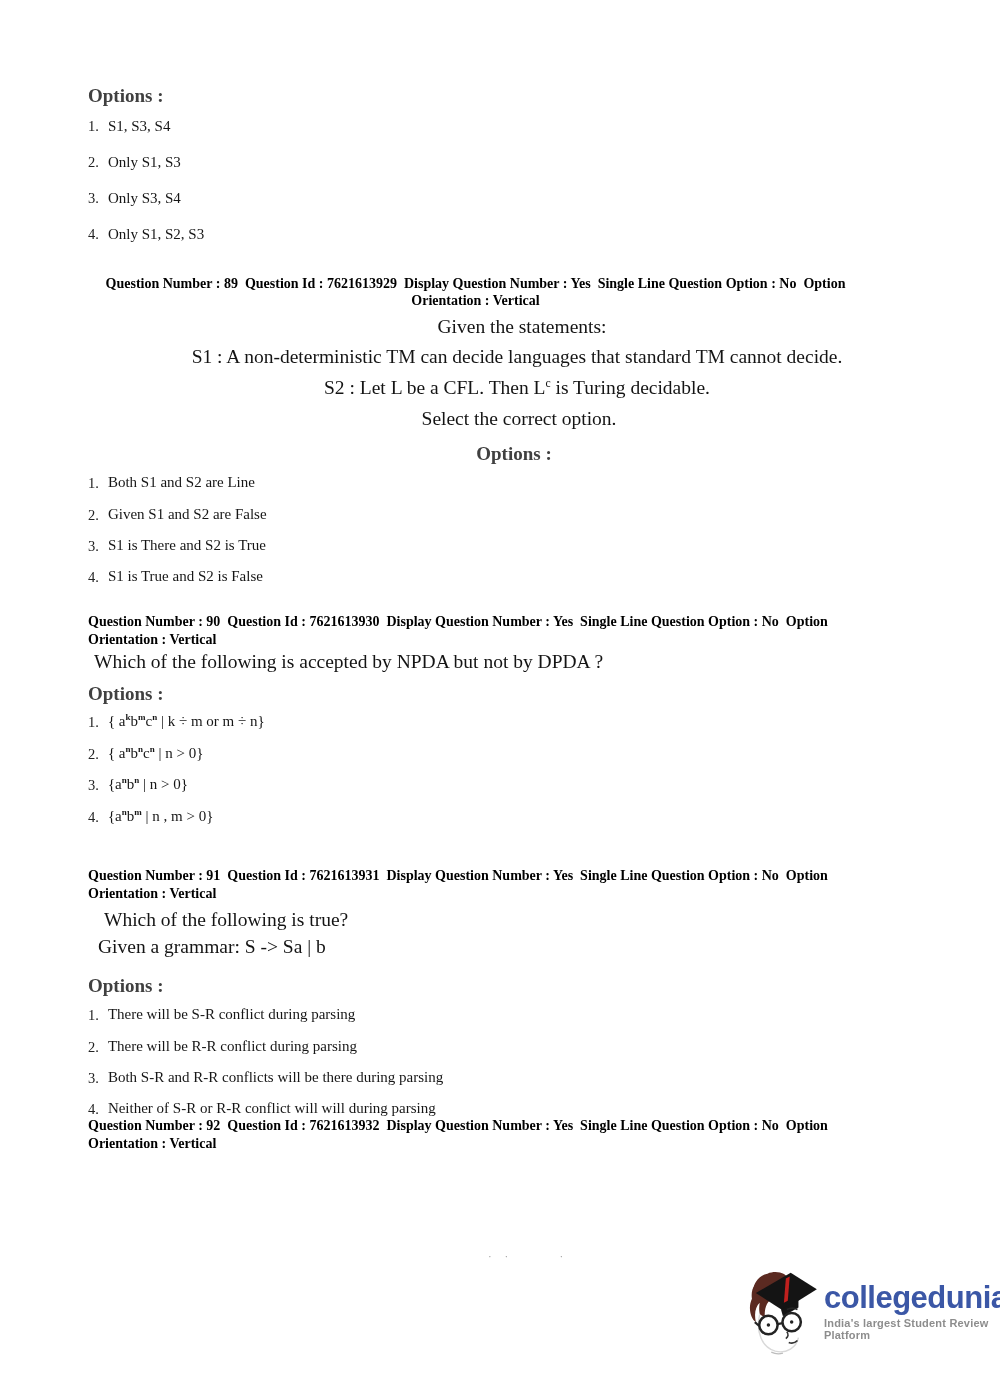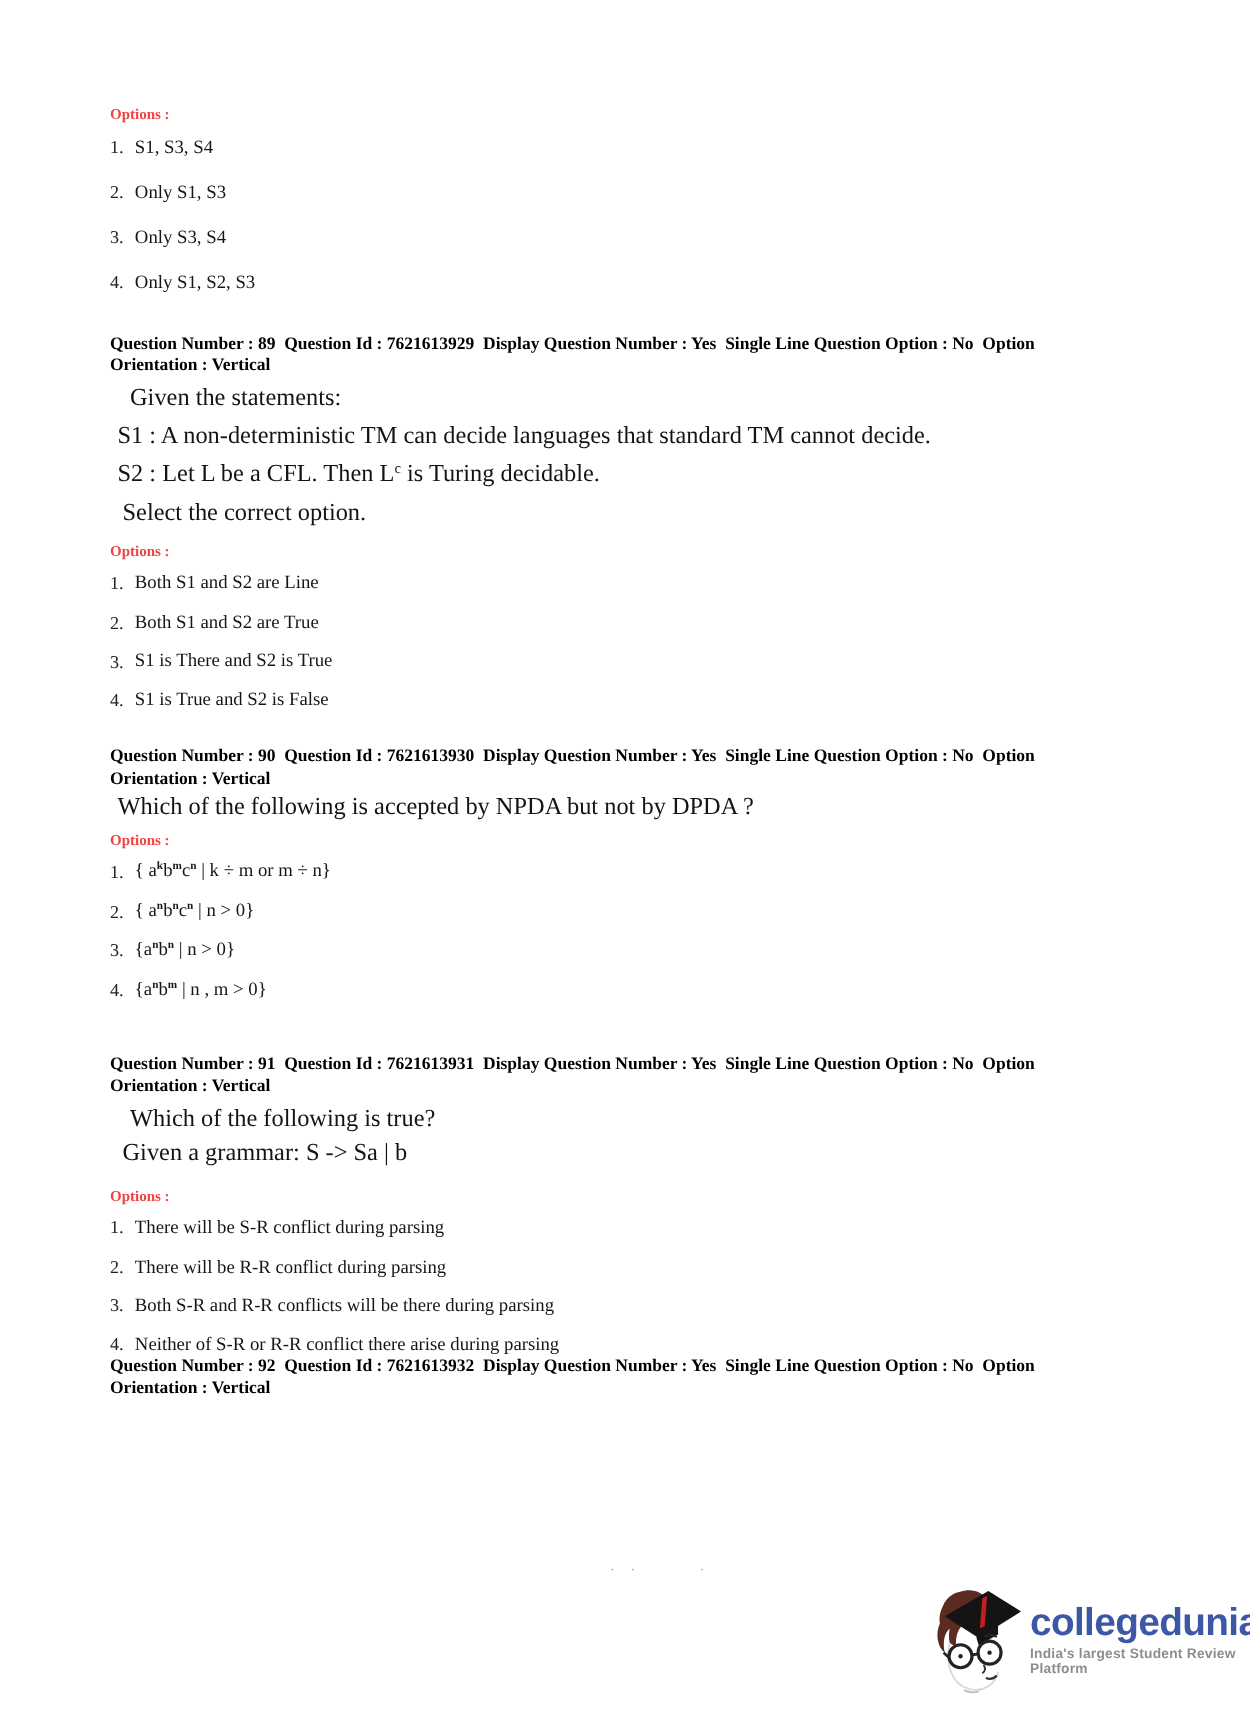--- a/index.html
+++ b/index.html
@@ -7,38 +7,38 @@
     position:relative;
     width:1000px;height:1375px;
     background:#ffffff;
     box-sizing:border-box;
     padding:85px 60px 0 88px;
     font-family:"Liberation Serif","DejaVu Serif",serif;
     color:#1b1b1b;
     overflow:hidden;
   }
   .opts-label{
-    font-weight:700;font-size:12px;color:#ef4444;line-height:1.15;
+    font-weight:700;font-size:19px;color:#404040;line-height:1.15;
   }
   .opt-row{display:flex;align-items:flex-end;gap:9px;}
   .opt-num{font-size:14.5px;line-height:1;color:#222;padding-bottom:1px;flex:0 0 auto;}
   .opt-text{font-size:15px;line-height:1.2;color:#161616;}
   .opt-text sup{font-size:60%;line-height:0;vertical-align:6px;font-weight:600;}
   .q-header{
     font-weight:700;font-size:14px;line-height:1.25;color:#000;
     max-width:775px;white-space:pre-wrap;margin:0;
   }
   .q-line{font-size:19.5px;line-height:1.25;margin:0;color:#141414;}
   .q-line sup{font-size:60%;line-height:0;vertical-align:7px;}
   .ind-1{padding-left:16px;}
   .ind-2{padding-left:6px;}
   .ind-3{padding-left:10px;}
   
   .mt-row1{margin-top:10px;} .mt-row{margin-top:18px;}
-  .sec-q89{margin-top:32px;} .sec-q90{margin-top:28px;}
+  .sec-q89{margin-top:32px;text-align:center;} .sec-q90{margin-top:28px;}
   .sec-q91{margin-top:42px;} .sec-q92{}
   .mt-intro{margin-top:5px;font-family:Liberation Serif, serif;} .mt-line{margin-top:6px;} .mt-prompt{margin-top:7px;}
   .mt-label{margin-top:12px;} .mt-label-sm{margin-top:8px;} .mt-label-md{margin-top:16px;}
   .mt-o1{margin-top:8px;} .mt-o{margin-top:14px;} .mt-o-s{margin-top:13px;}
   .mt-q{margin-top:2px;}
   .scan-dots{
     position:absolute;left:488px;top:1250px;
     color:#9a9a9a;font-size:11px;letter-spacing:5px;white-space:pre;
   }
   
@@ -88,21 +88,21 @@
     <p class="q-line ind-2 mt-line">S1 : A non-deterministic TM can decide languages that standard TM cannot decide.</p>
     <p class="q-line ind-2 mt-line">S2 : Let L be a CFL. Then L<sup>c</sup> is Turing decidable.</p>
     <p class="q-line ind-3 mt-prompt">Select the correct option.</p>
     <div class="opts-label mt-label">Options :</div>
     <div class="opt-row mt-o1">
       <span class="opt-num">1.</span>
       <span class="opt-text">Both S1 and S2 are Line</span>
     </div>
     <div class="opt-row mt-o">
       <span class="opt-num">2.</span>
-      <span class="opt-text">Both S1 and S2 are True</span>
+      <span class="opt-text">Given S1 and S2 are False</span>
     </div>
     <div class="opt-row mt-o-s">
       <span class="opt-num">3.</span>
       <span class="opt-text">S1 is There and S2 is True</span>
     </div>
     <div class="opt-row mt-o-s">
       <span class="opt-num">4.</span>
       <span class="opt-text">S1 is True and S2 is False</span>
     </div>
   </section>
@@ -141,21 +141,21 @@
     <div class="opt-row mt-o">
       <span class="opt-num">2.</span>
       <span class="opt-text">There will be R-R conflict during parsing</span>
     </div>
     <div class="opt-row mt-o-s">
       <span class="opt-num">3.</span>
       <span class="opt-text">Both S-R and R-R conflicts will be there during parsing</span>
     </div>
     <div class="opt-row mt-o-s">
       <span class="opt-num">4.</span>
-      <span class="opt-text">Neither of S-R or R-R conflict there arise during parsing</span>
+      <span class="opt-text">Neither of S-R or R-R conflict will will during parsing</span>
     </div>
   </section>
 
   <section class="sec-q92">
     <p class="q-header">Question Number : 92  Question Id : 7621613932  Display Question Number : Yes  Single Line Question Option : No  Option Orientation : Vertical</p>
   </section>
 
   <div class="scan-dots">· ·      ·</div>
 
   <div class="logo">

